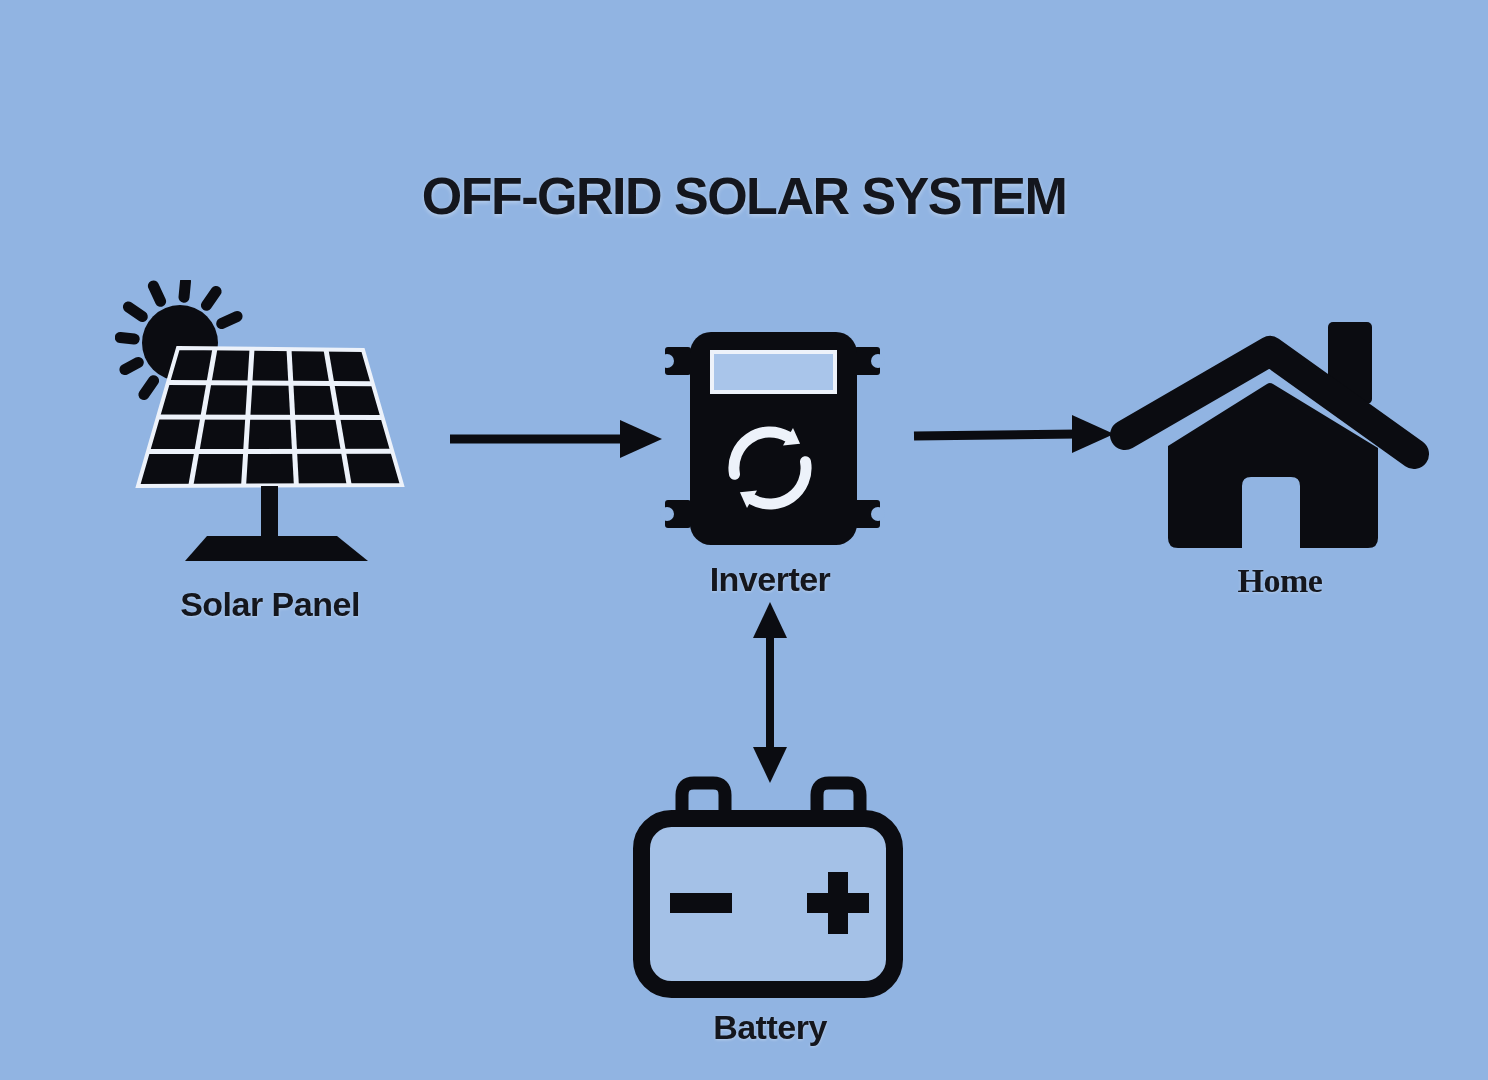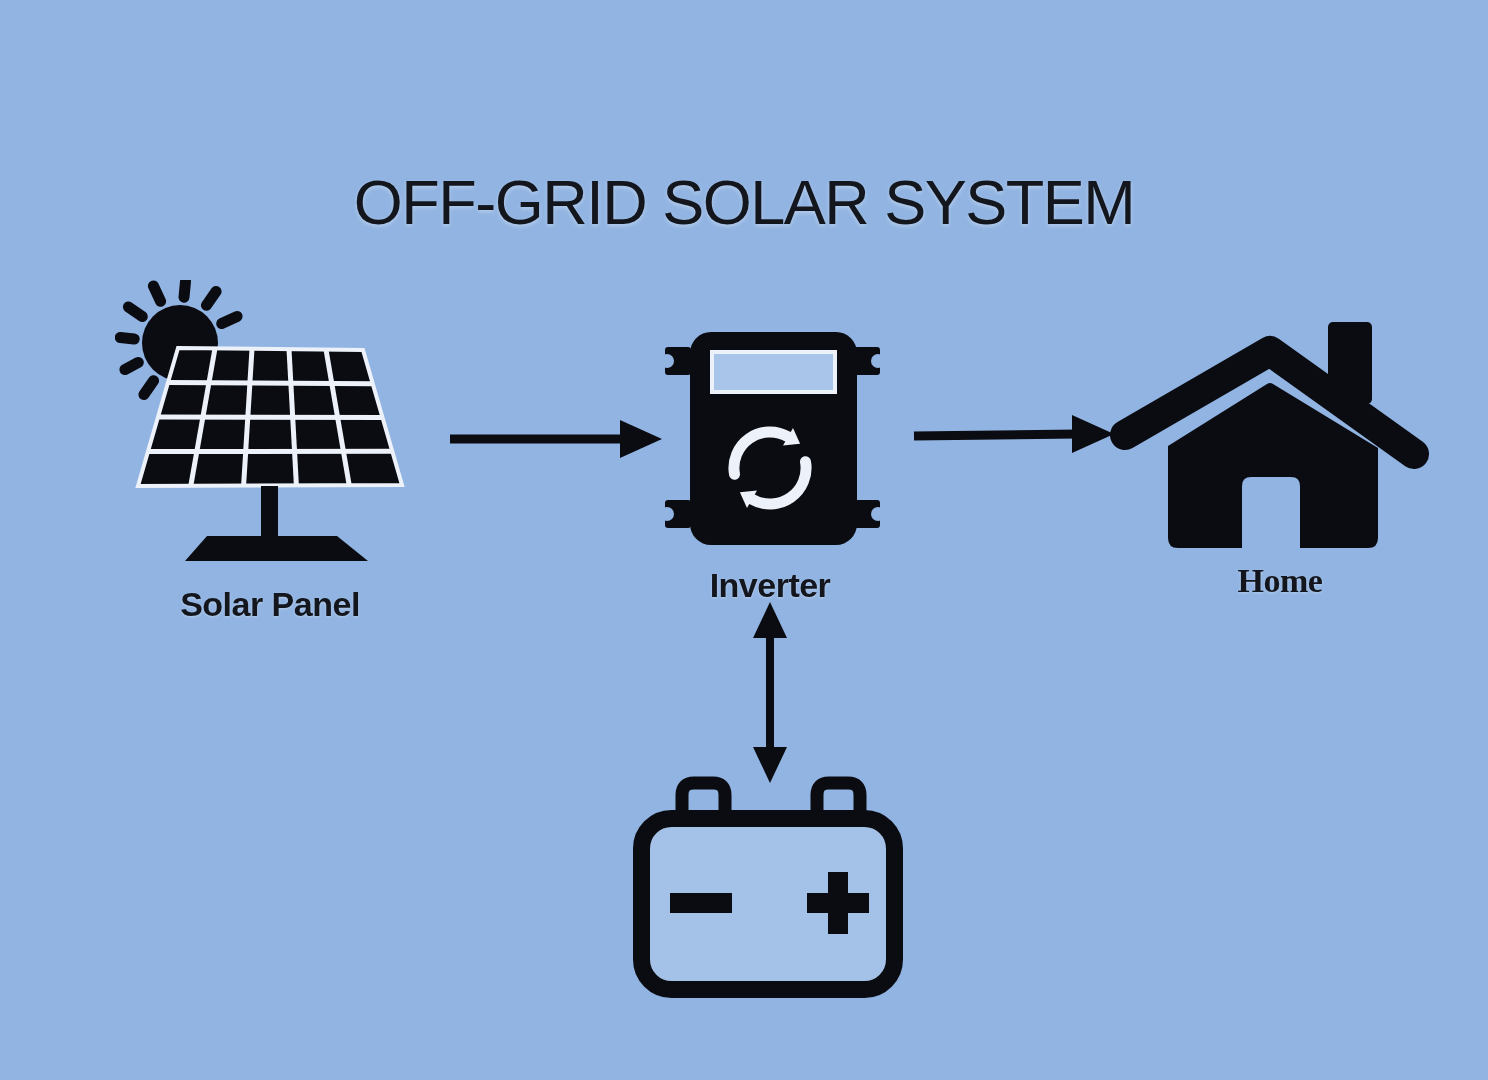--- a/index.html
+++ b/index.html
@@ -19,22 +19,22 @@
     position: relative;
     width: 1488px;
     height: 1080px;
     background: var(--bg);
   }
   .title {
     position: absolute;
     left: 0; right: 0;
     top: 166px;
     text-align: center;
-    font-size: 63px;
-    font-weight: normal;
+    font-size: 52px;
+    font-weight: bold;
     letter-spacing: -1.5px;
     color: var(--text);
     text-shadow: 0 2px 4px rgba(255,255,255,0.35);
   }
   .node-label {
     position: absolute;
     text-align: center;
     font-size: 34px;
     font-weight: bold;
     letter-spacing: -0.5px;
@@ -111,21 +111,21 @@
       <g class="light-stroke" stroke-width="11" stroke-linecap="round">
         <path d="M 79.5,154.3 A 36,36 0 0 1 133,116.8"></path>
       </g>
       <polygon class="light" points="145.1,123.8 128,125.5 138,108.1"></polygon>
       <g transform="rotate(180 115 148)">
         <path class="light-stroke" stroke-width="11" stroke-linecap="round" d="M 79.5,154.3 A 36,36 0 0 1 133,116.8"></path>
         <polygon class="light" points="145.1,123.8 128,125.5 138,108.1"></polygon>
       </g>
     </g>
   </svg>
-  <div class="node-label" style="left:655px; top:560px; width:230px;margin-top:6px;">Inverter</div>
+  <div class="node-label" style="left:655px; top:560px; width:230px;">Inverter</div>
 
   <svg class="abs" style="left:912px; top:410px;" width="210" height="48" viewBox="0 0 210 48">
     <line class="ink-stroke" x1="2" y1="26" x2="166" y2="24" stroke-width="9"></line>
     <polygon class="ink" points="202,24 160,5 160,43"></polygon>
   </svg>
 
   <svg class="abs" style="left:1110px; top:308px;" width="320" height="265" viewBox="0 0 320 265">
     <rect class="ink" x="218" y="14" width="44" height="82" rx="5"></rect>
     <path class="ink-stroke" d="M 15,127 L 160,43 L 304,146" stroke-width="30" stroke-linecap="round" stroke-linejoin="round"></path>
     <path class="ink" d="M 58,230 Q 58,240 68,240 L 132,240 L 132,178 Q 132,169 141,169 L 181,169
@@ -143,14 +143,15 @@
   <svg class="abs" style="left:620px; top:755px;" width="300" height="250" viewBox="0 0 300 250">
     <path class="ink-stroke" stroke-width="13" d="M 62,60 L 62,40 Q 62,28 74,28 L 93,28 Q 105,28 105,40 L 105,60"></path>
     <path class="ink-stroke" stroke-width="13" d="M 197,60 L 197,40 Q 197,28 209,28 L 228,28 Q 240,28 240,40 L 240,60"></path>
     <rect x="21.5" y="63.5" width="253" height="171" rx="30" fill="rgba(255,255,255,0.18)" stroke="var(--ink)" stroke-width="17"></rect>
     <rect class="ink" x="50" y="138" width="62" height="20"></rect>
     <g>
       <rect class="ink" x="187" y="138" width="62" height="20"></rect>
       <rect class="ink" x="208" y="117" width="20" height="62"></rect>
     </g>
   </svg>
+  <div class="node-label" style="left:620px; top:1008px; width:300px;">Battery</div>
 
 </div>
 
 </body></html>

